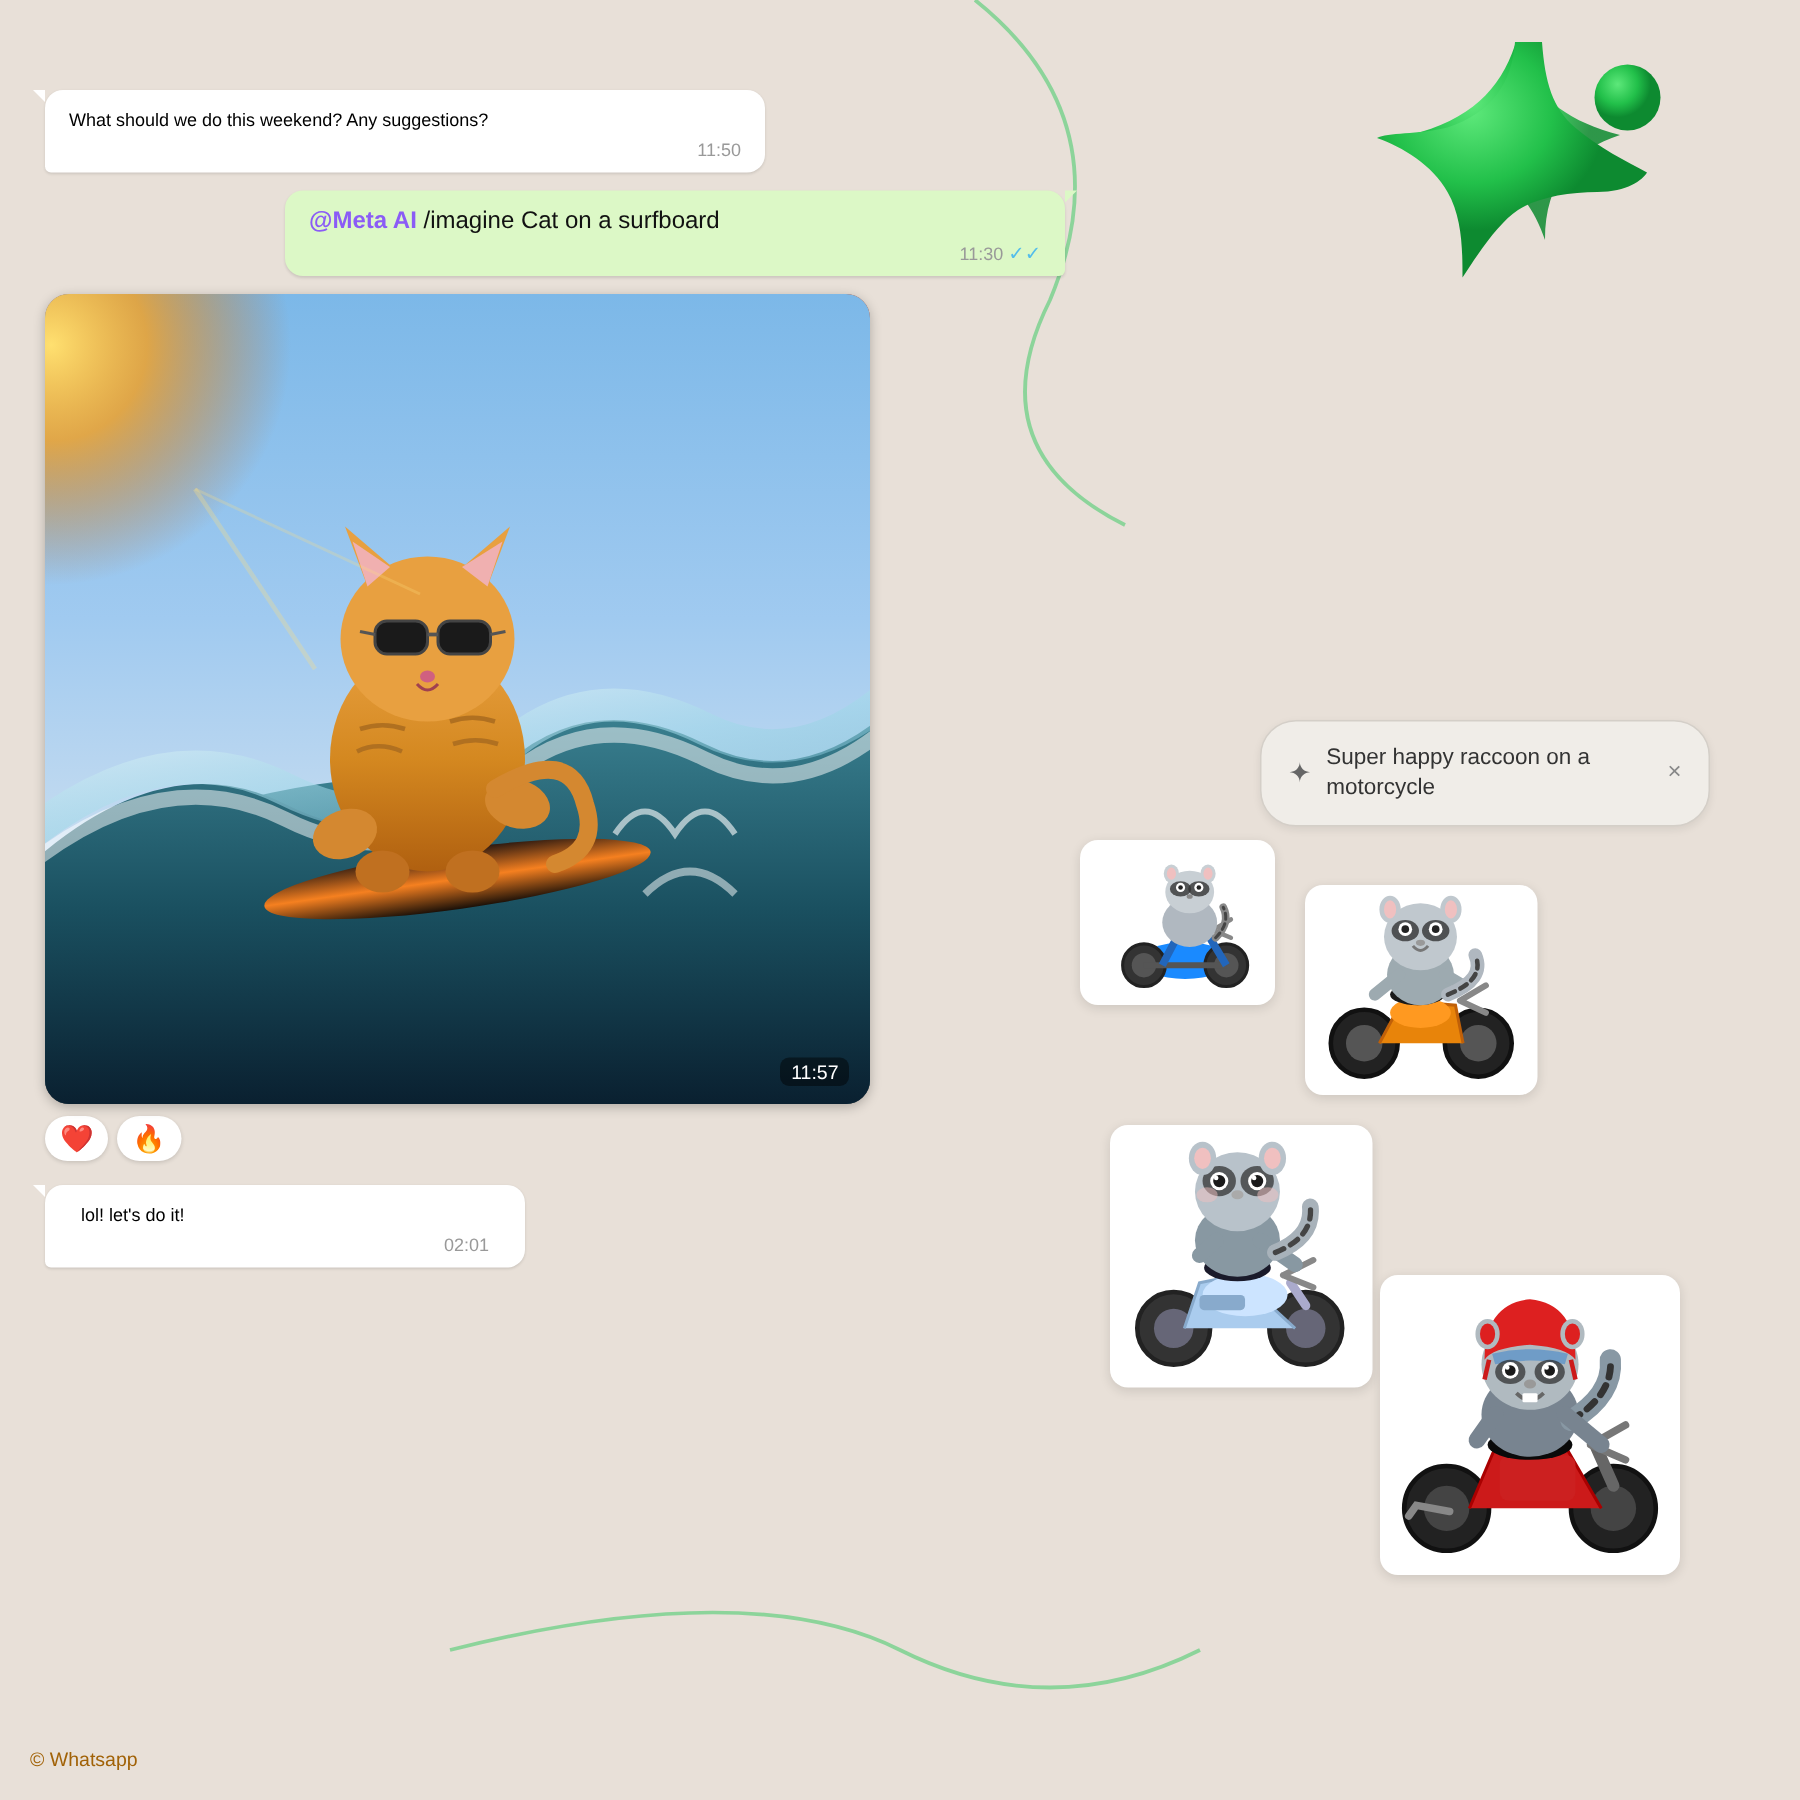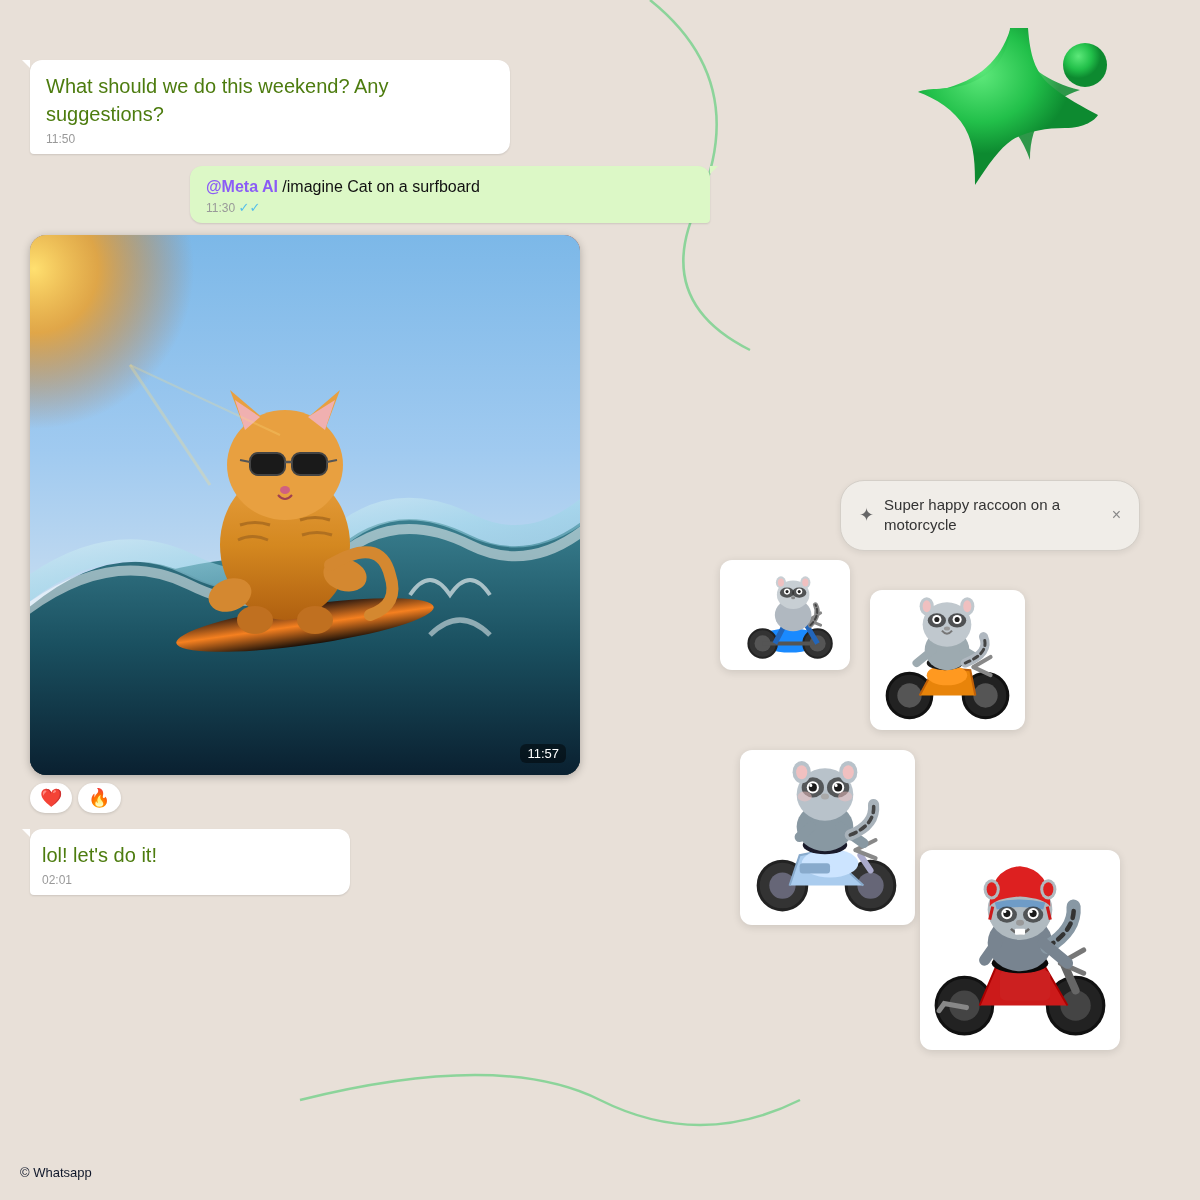--- a/index.html
+++ b/index.html
@@ -53,29 +53,29 @@
       content: '';
       position: absolute;
       left: -8px;
       top: 0;
       border-width: 0 8px 8px 0;
       border-style: solid;
       border-color: transparent #fff transparent transparent;
     }
 
     .bubble-text {
-      font-size: 20px;
-      color: #4d7c0f;
+      font-size: 12px;
+      color: #000000;
       line-height: 1.4;
     }
 
     .bubble-time {
       font-size: 12px;
       color: #999;
-      text-align: left;
+      text-align: right;
       margin-top: 4px;
     }
 
     
     .bubble-sent {
       background: #dcf8c6;
       border-radius: 12px 12px 4px 12px;
       padding: 12px 16px 8px;
       max-width: 520px;
       margin-left: auto;
@@ -152,21 +152,21 @@
       border-radius: 20px;
       padding: 4px 10px;
       font-size: 18px;
       box-shadow: 0 1px 3px rgba(0,0,0,0.15);
     }
 
     
     .lol-bubble {
       background: #ffffff;
       border-radius: 12px 12px 12px 4px;
-      padding: 12px 12px 8px;
+      padding: 12px 24px 8px;
       max-width: 320px;
       box-shadow: 0 1px 2px rgba(0,0,0,0.12);
       position: relative;
     }
 
     .lol-bubble::before {
       content: '';
       position: absolute;
       left: -8px;
       top: 0;
@@ -255,21 +255,21 @@
       top: 290px;
       left: 220px;
     }
 
     
     .copyright {
       position: absolute;
       bottom: 20px;
       left: 20px;
       font-size: 13px;
-      color: #0f172a;
+      color: #a16207;
     }
 
     
     .raccoon-svg {
       width: 100%;
       height: 100%;
     }
   </style>
 </head>
 <body>

